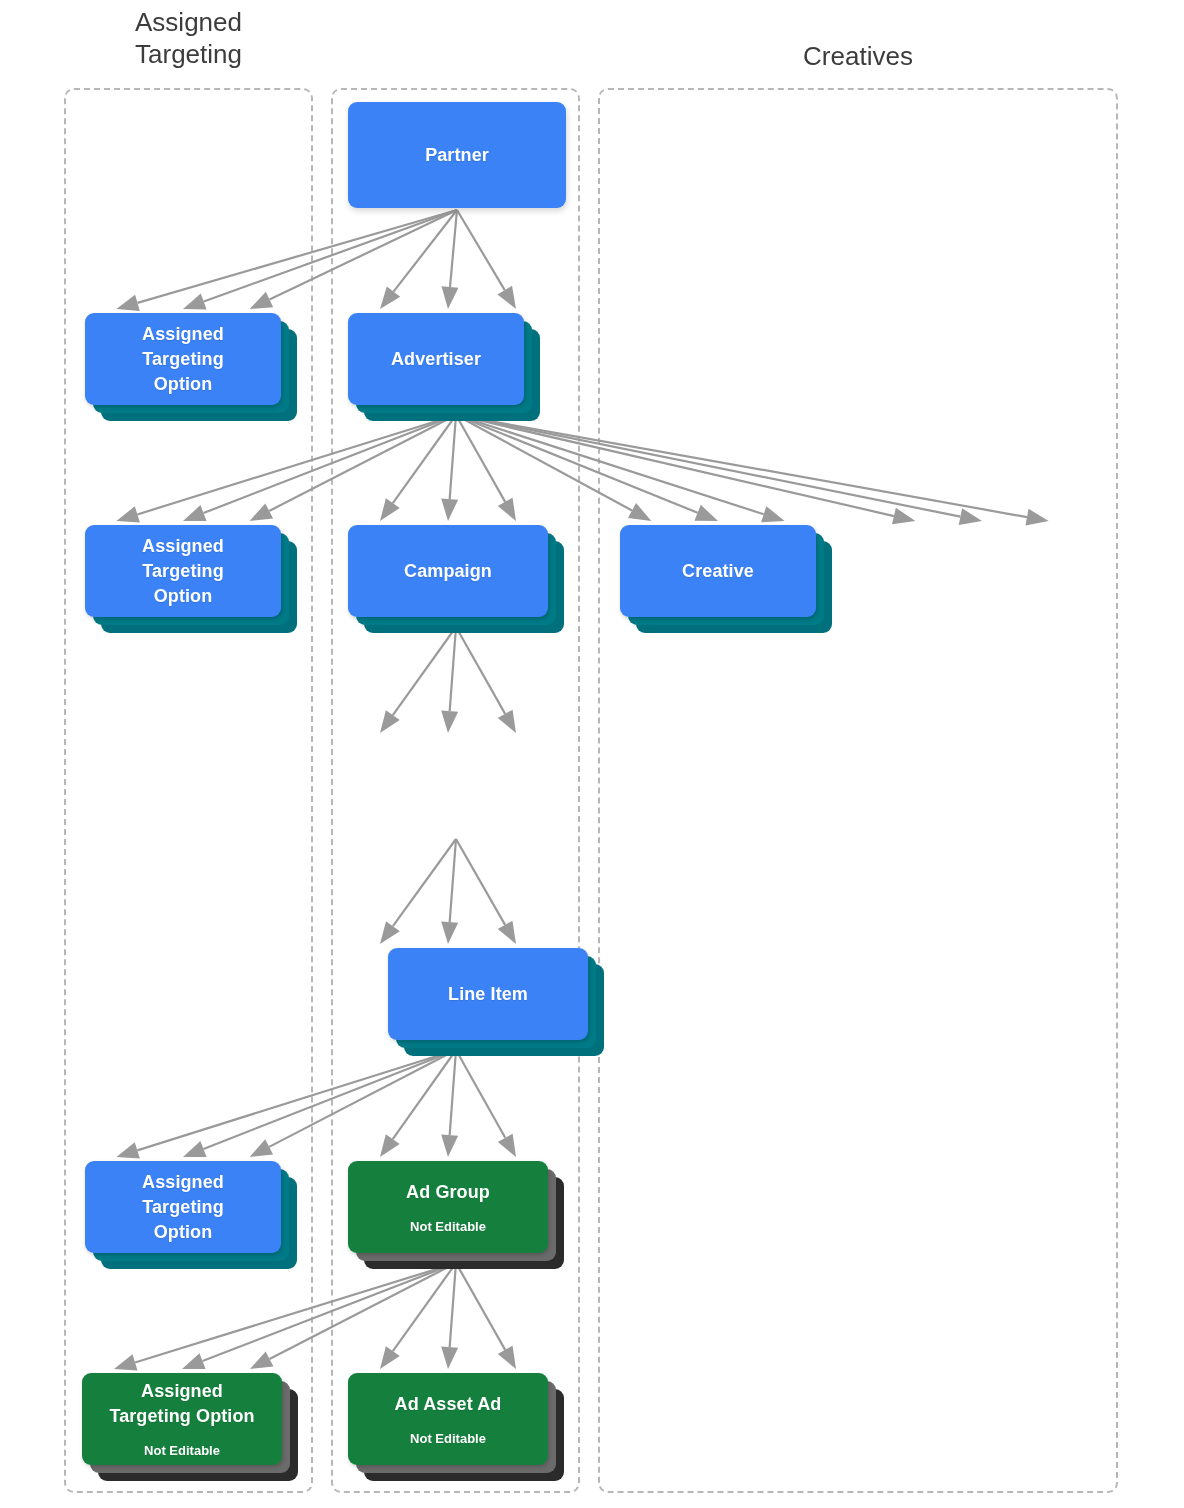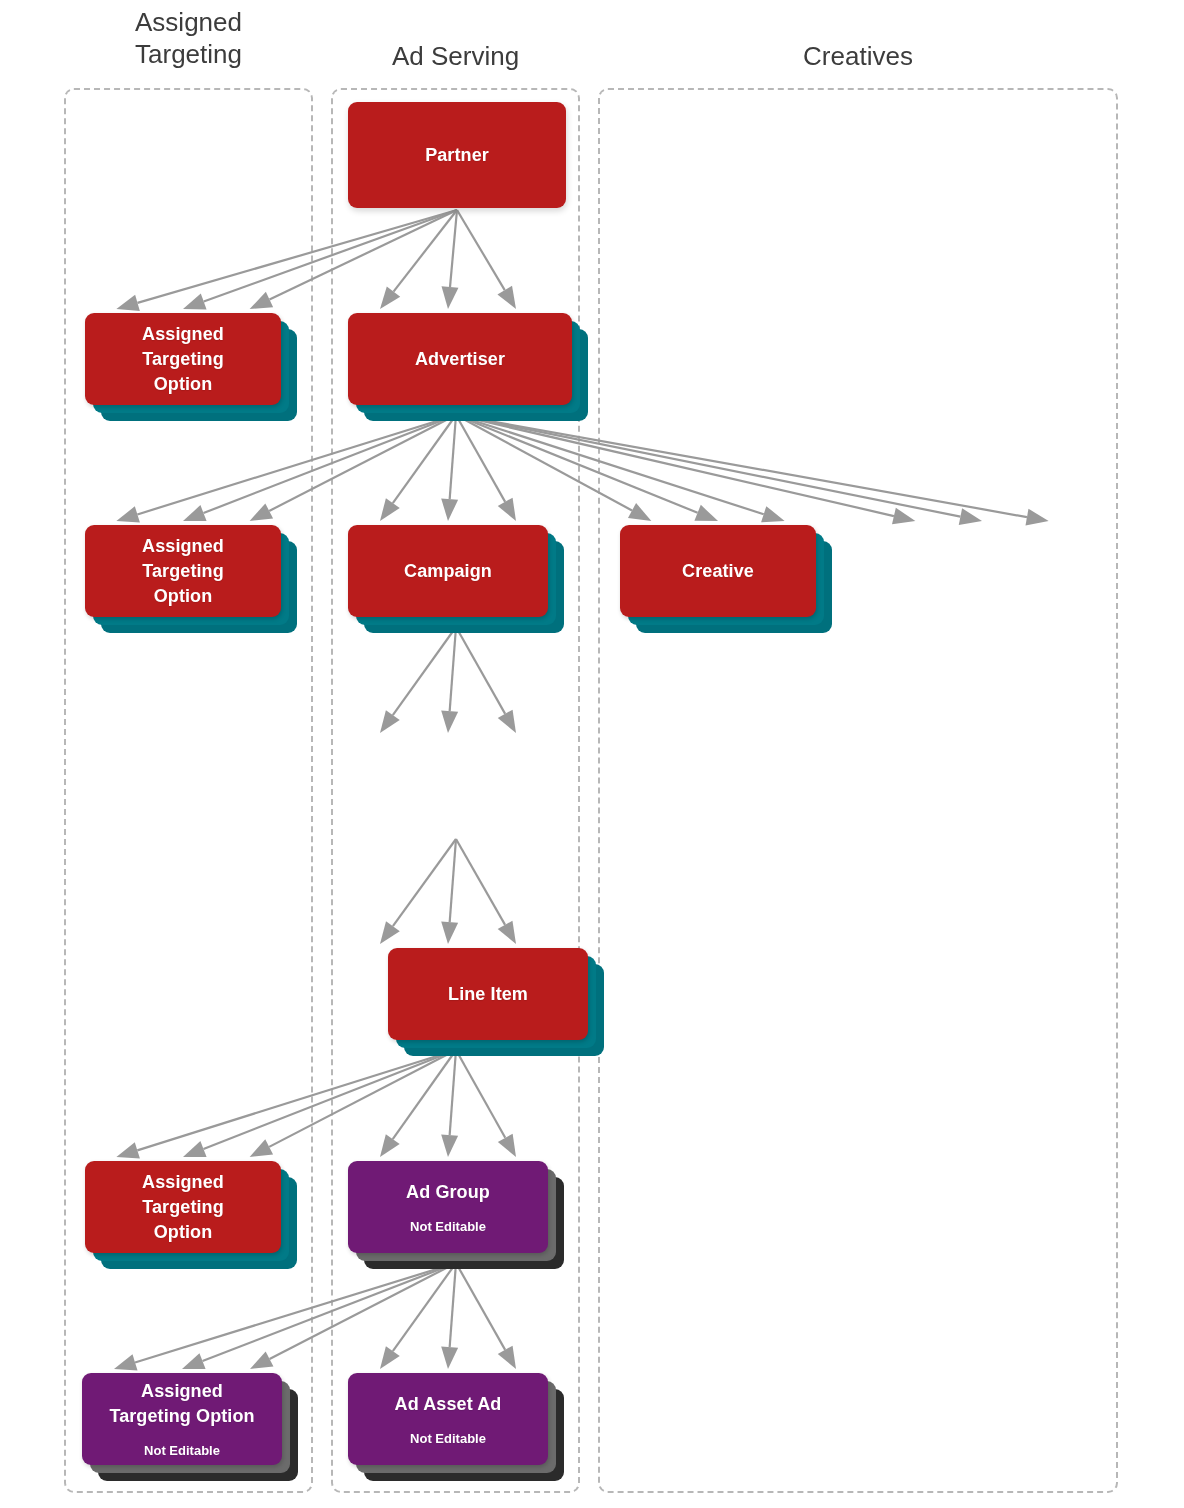--- a/index.html
+++ b/index.html
@@ -73,26 +73,26 @@
     display: flex;
     flex-direction: column;
     align-items: center;
     justify-content: center;
     box-shadow: 1px 2px 4px rgba(0,0,0,0.18);
   }
 
   
   .node.teal .card.l3 { background: #00707d; }
   .node.teal .card.l2 { background: #017a87; }
-  .node.teal .card.l1 { background: #b91c1c; }
+  .node.teal .card.l1 { background: #3b82f6; }
 
   
   .node.gray .card.l3 { background: #2b2b2b; }
   .node.gray .card.l2 { background: #6b6b6b; }
-  .node.gray .card.l1 { background: #701a75; }
+  .node.gray .card.l1 { background: #15803d; }
 
   .node-title {
     color: #ffffff;
     font-weight: bold;
     font-size: 18px;
     line-height: 25px;
     text-align: center;
     letter-spacing: 0.1px;
     white-space: pre-line;
     text-shadow: 0 1px 1px rgba(0,0,0,0.10);
@@ -113,21 +113,20 @@
 <body>
 
 <div id="stage">
 
   <div class="group-box" style="left:64px; top:88px; width:249px; height:1405px;"></div>
   <div class="group-box" style="left:331px; top:88px; width:249px; height:1405px;"></div>
   <div class="group-box" style="left:598px; top:88px; width:520px; height:1405px;"></div>
 
   <div class="col-title" style="left:64px; top:6px; width:249px;">Assigned
 Targeting</div>
-  <div class="col-title" style="left:331px; top:40px; width:249px;">Ad Serving</div>
   <div class="col-title" style="left:598px; top:40px; width:520px;">Creatives</div>
 
   <svg id="arrows" viewBox="0 0 1184 1508" width="1184" height="1508" aria-hidden="true">
       <g>
         <line x1="457" y1="210" x2="137.48588058545957" y2="302.86019792754666" stroke="#9a9a9a" stroke-width="2.2"></line>
         <polygon points="135.1136843301935,294.69792588316454 139.85807684072563,311.0224699719288 116.36,309" fill="#9a9a9a"></polygon>
       </g>
       <g>
         <line x1="457" y1="210" x2="203.690845279592" y2="301.5241106471547" stroke="#9a9a9a" stroke-width="2.2"></line>
         <polygon points="200.80243348417451,293.5299204254942 206.57925707500948,309.51830086881523 183,309" fill="#9a9a9a"></polygon>
@@ -280,21 +279,21 @@
   <div class="node teal" style="left:85px; top:313px; width:196px; height:92px;">
     <div class="card l3"></div>
     <div class="card l2"></div>
     <div class="card l1">
       <div class="node-title">Assigned
 Targeting
 Option</div>
     </div>
   </div>
 
-  <div class="node teal" style="left:348px; top:313px; width:224px; height:92px;">
+  <div class="node teal" style="left:348px; top:313px; width:176px; height:92px;">
     <div class="card l3"></div>
     <div class="card l2"></div>
     <div class="card l1">
       <div class="node-title">Advertiser</div>
     </div>
   </div>
 
   <div class="node teal" style="left:85px; top:525px; width:196px; height:92px;">
     <div class="card l3"></div>
     <div class="card l2"></div>

